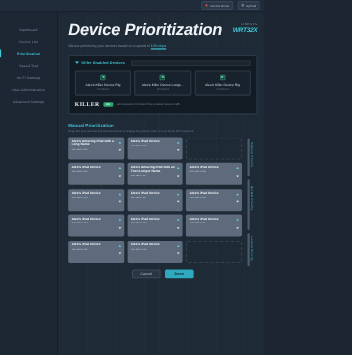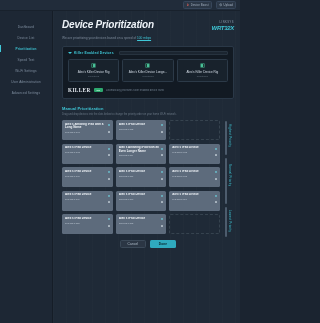--- a/index.html
+++ b/index.html
@@ -57,21 +57,21 @@
     flex: 1 1 auto; min-width: 0;
     background: #1f2a37;
     background-image:
       repeating-linear-gradient(90deg, rgba(255,255,255,.012) 0 1px, transparent 1px 13px);
     padding: 9px 6px 0 9px;
     overflow: hidden;
     position: relative;
   }
   .head-row { display: flex; align-items: flex-start; justify-content: space-between; }
   .page-title {
-    font-size: 10px; font-style: italic; font-weight: bold;
+    font-size: 15px; font-style: italic; font-weight: bold;
     color: #eef3f8; letter-spacing: -.2px; line-height: 1; text-align: center;
   }
   .brand { text-align: right; line-height: 1; padding-top: 2px; }
   .brand-top { font-size: 2.6px; color: #8fa0b2; letter-spacing: .5px; }
   .brand-main { font-size: 6px; font-weight: bold; font-style: italic; color: #e8eef4; letter-spacing: -.3px; }
   .brand-main span { color: #3fc8d8; }
 
   .subtitle { margin-top: 5px; font-size: 3.2px; color: #7d8b9b; }
   .subtitle a { color: #3fc8d8; text-decoration: underline; }
 

